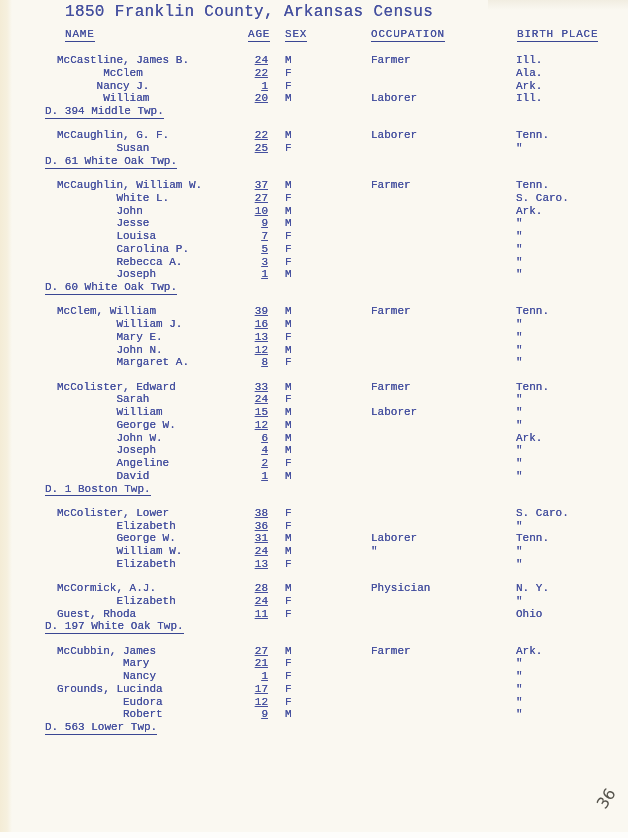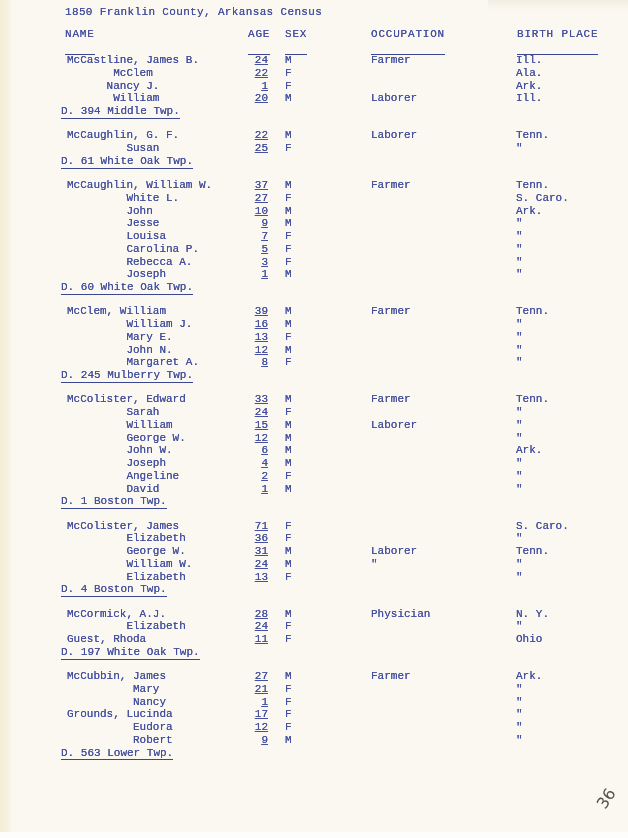--- a/index.html
+++ b/index.html
@@ -21,51 +21,51 @@
   .left-edge{
     position:absolute;left:0;top:0;width:12px;height:832px;
     background:linear-gradient(90deg,var(--paper-edge) 0%,#f6f0de 60%,var(--paper) 100%);
   }
   .top-shade{
     position:absolute;right:0;top:0;width:140px;height:10px;
     background:linear-gradient(180deg,#f1ede1,rgba(250,248,241,0));
   }
   .title{
     position:absolute;left:65px;top:5px;
-    font-size:11px;line-height:14px;letter-spacing:.35px;
+    font-size:16px;line-height:14px;letter-spacing:.35px;
     text-shadow:0 0 .5px var(--ink);
     white-space:pre;
   }
   .headers{position:absolute;left:45px;top:28px;width:583px;height:16px;font-size:11px;letter-spacing:.8px;}
   .headers span{
     position:absolute;top:0;white-space:pre;
     border-bottom:1.5px solid var(--ink-dark);
-    padding-bottom:14px;
+    padding-bottom:1px;
     text-shadow:0 0 .5px var(--ink);
   }
   .h-name{left:20px;}
   .h-age{left:203px;}
   .h-sex{left:240px;}
   .h-occ{left:326px;}
   .h-bp{left:472px;}
   .content{position:absolute;left:45px;top:54px;width:583px;font-size:11px;}
   .group{margin-bottom:11.5px;}
   .row{position:relative;height:12.75px;}
   .row span{
     position:absolute;top:0;line-height:12.75px;white-space:pre;
     text-shadow:0 0 .45px var(--ink);
   }
-  .c-name{left:22px;}
+  .c-name{left:12px;}
   .c-age{left:195px;width:28px;text-align:right;text-decoration:underline;}
   .c-sex{left:240px;}
   .c-occ{left:326px;}
   .c-bp{left:471px;}
   .footer-row{position:relative;height:12.75px;}
   .footer-row span{
-    position:absolute;left:16px;top:0;line-height:12.75px;white-space:pre;
+    position:absolute;left:0;top:0;line-height:12.75px;white-space:pre;
     border-bottom:1.5px solid var(--ink-dark);
     text-shadow:0 0 .5px var(--ink);
     text-align:center;
   }
   .bottom-line{
     position:absolute;left:0;top:829px;width:628px;height:3px;
     background:linear-gradient(90deg,
       #7cc5c0 0%,#cfe6da 2%,#f6ded9 8%,#f3c5bf 18%,#eeaca5 32%,
       #e79side 0,#e7958e 48%,#efb3ad 58%,#84c6c2 67%,#bfe0d8 70%,
       #f4cdc8 76%,#fbf0ec 84%,#f9ece8 90%,#f0b6b0 96%,#85c7c3 100%);
@@ -227,23 +227,20 @@
           <span class="c-age">12</span>
           <span class="c-sex">M</span>
           <span class="c-bp">"</span>
         </div>
         <div class="row">
           <span class="c-name">         Margaret A.</span>
           <span class="c-age">8</span>
           <span class="c-sex">F</span>
           <span class="c-bp">"</span>
         </div>
-        <div class="footer-row">
-          <span>D. 245 Mulberry Twp.</span>
-        </div>
       </div>
       <div class="group">
         <div class="row">
           <span class="c-name">McColister, Edward</span>
           <span class="c-age">33</span>
           <span class="c-sex">M</span>
           <span class="c-occ">Farmer</span>
           <span class="c-bp">Tenn.</span>
         </div>
         <div class="row">
@@ -288,22 +285,22 @@
           <span class="c-age">1</span>
           <span class="c-sex">M</span>
           <span class="c-bp">"</span>
         </div>
         <div class="footer-row">
           <span>D. 1 Boston Twp.</span>
         </div>
       </div>
       <div class="group">
         <div class="row">
-          <span class="c-name">McColister, James</span>
-          <span class="c-age">71</span>
+          <span class="c-name">McColister, Lower</span>
+          <span class="c-age">38</span>
           <span class="c-sex">F</span>
           <span class="c-bp">S. Caro.</span>
         </div>
         <div class="row">
           <span class="c-name">         Elizabeth</span>
           <span class="c-age">36</span>
           <span class="c-sex">F</span>
           <span class="c-bp">"</span>
         </div>
         <div class="row">
@@ -318,23 +315,20 @@
           <span class="c-age">24</span>
           <span class="c-sex">M</span>
           <span class="c-occ">"</span>
           <span class="c-bp">"</span>
         </div>
         <div class="row">
           <span class="c-name">         Elizabeth</span>
           <span class="c-age">13</span>
           <span class="c-sex">F</span>
           <span class="c-bp">"</span>
-        </div>
-        <div class="footer-row">
-          <span>D. 4 Boston Twp.</span>
         </div>
       </div>
       <div class="group">
         <div class="row">
           <span class="c-name">McCormick, A.J.</span>
           <span class="c-age">28</span>
           <span class="c-sex">M</span>
           <span class="c-occ">Physician</span>
           <span class="c-bp">N. Y.</span>
         </div>

